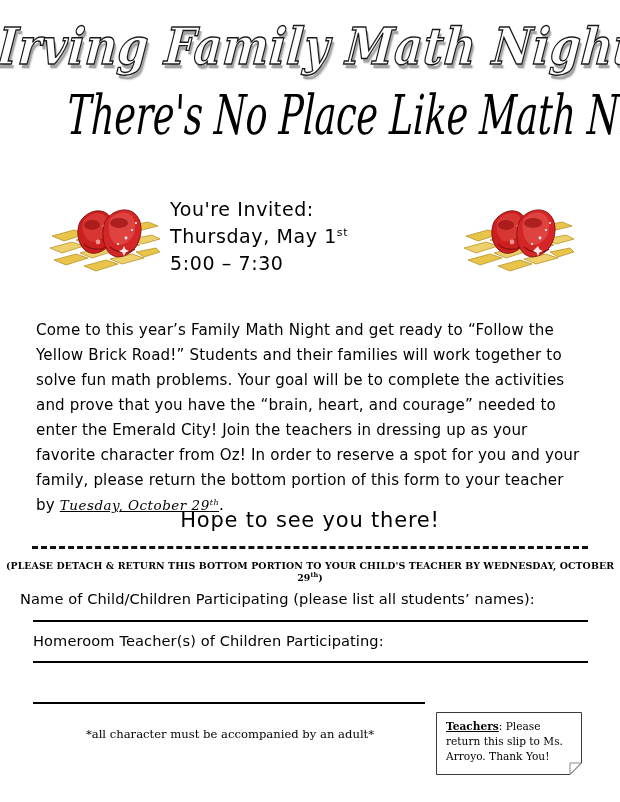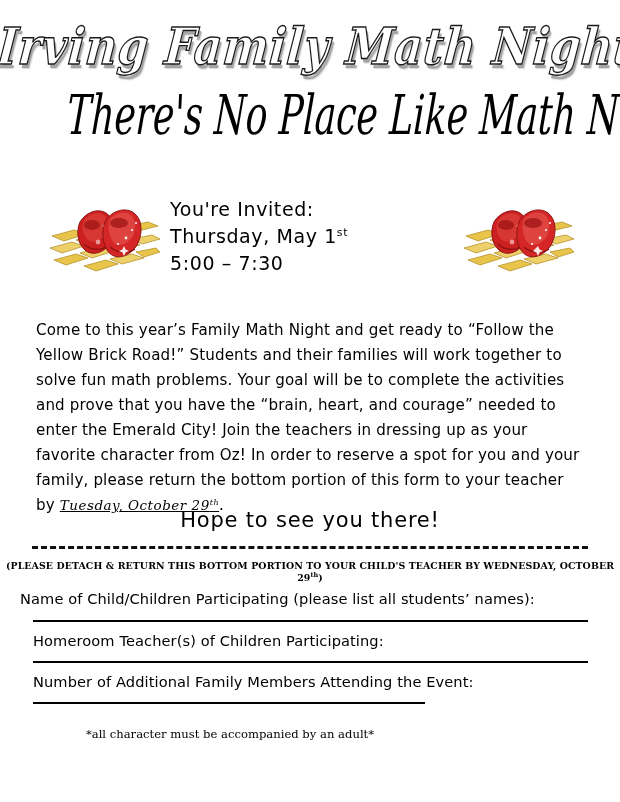--- a/index.html
+++ b/index.html
@@ -321,19 +321,29 @@
 
   <div class="detach-rule"></div>
   <div class="detach-note"><span>(PLEASE DETACH &amp; RETURN THIS BOTTOM PORTION TO YOUR CHILD'S TEACHER BY WEDNESDAY, OCTOBER 29</span><sup>th</sup><span>)</span></div>
 
   <div class="field-label lbl-1">Name of Child/Children Participating (please list all students’ names):</div>
   <div class="field-rule rule-1"></div>
 
   <div class="field-label lbl-2">Homeroom Teacher(s) of Children Participating:</div>
   <div class="field-rule rule-2"></div>
 
-  <div class="field-label lbl-3">Number of Additional Family Members Attending the Event:</div>
   <div class="field-rule rule-3"></div>
 
   <div class="footnote">*all character must be accompanied by an adult*</div>
 
+  <div class="teacher-box">
+    <svg class="fold-svg" viewBox="0 0 146 63" xmlns="http://www.w3.org/2000/svg">
+      <path d="M0.5,0.5 H145.5 V51 L134,62.5 H0.5 Z" fill="#ffffff" stroke="#3a3a3a" stroke-width="1"></path>
+      <path d="M145.5,51 L134,51 L134,62.5" fill="none" stroke="#8a8a8a" stroke-width="1"></path>
+    </svg>
+    <div class="teacher-text">
+      <b>Teachers</b><span>: Please return</span>
+      <span>this slip to Ms. Arroyo.</span>
+      <span>Thank You!</span>
+    </div>
+  </div>
 
 </div>
 
 </body></html>

